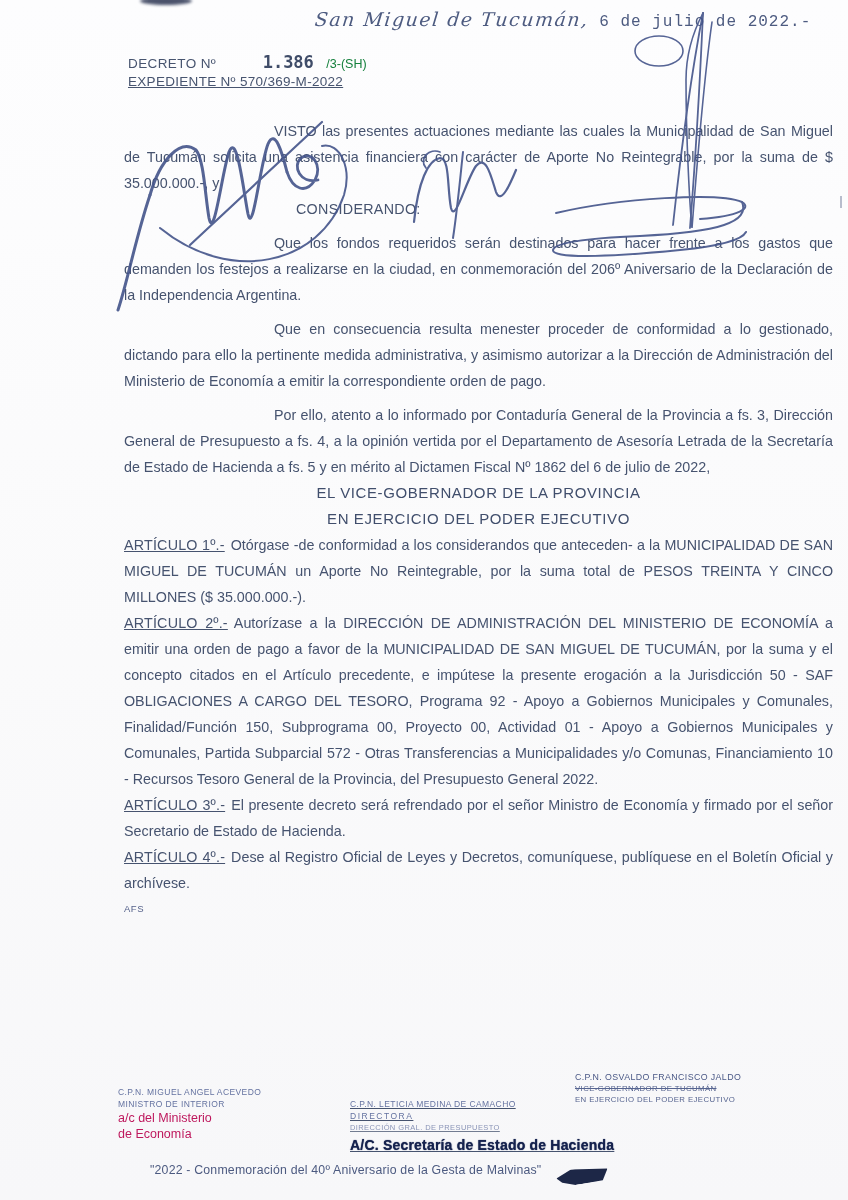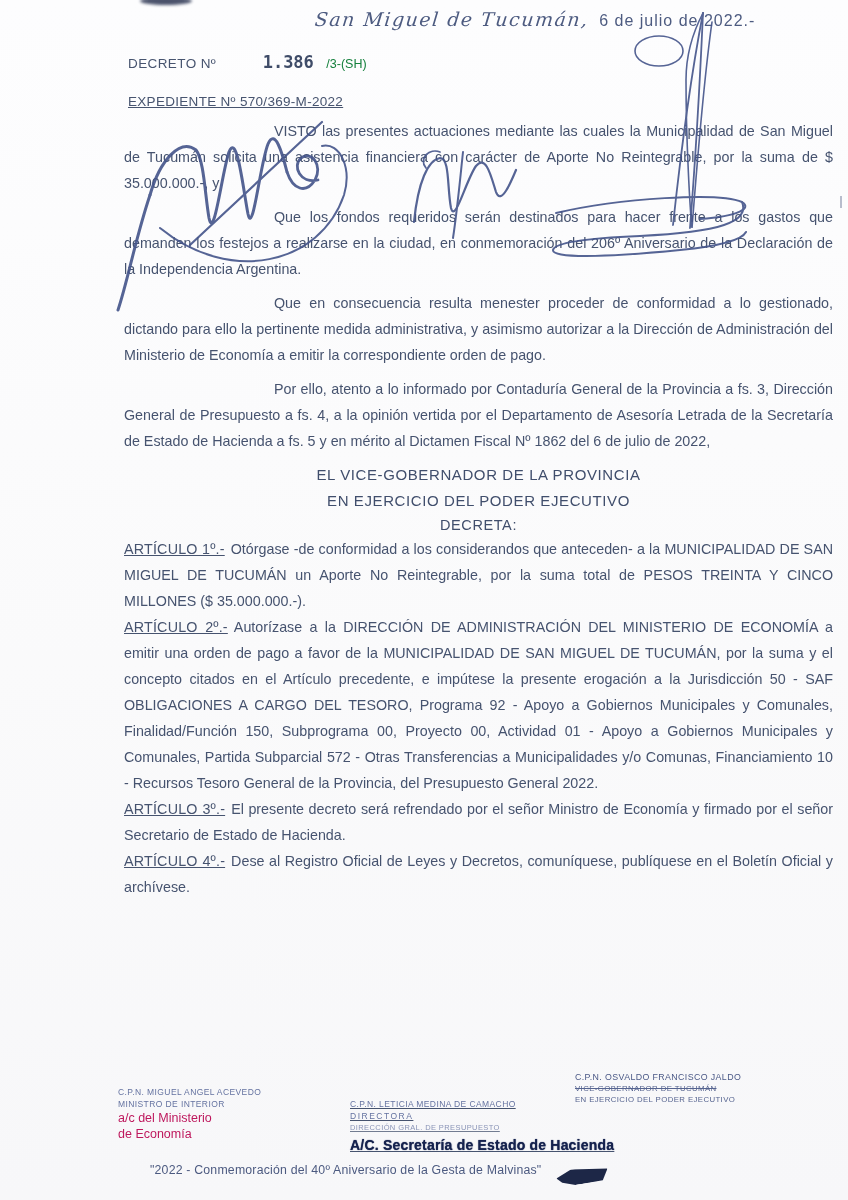--- a/index.html
+++ b/index.html
@@ -29,51 +29,51 @@
   .dateline{
     position:absolute;left:315px;top:8px;white-space:nowrap;
     color:#4d5b80;
   }
   .dateline .place{
     font-family:"DejaVu Serif", serif;
     font-style:italic;font-size:19px;letter-spacing:1.5px;
     transform:skewX(-6deg);display:inline-block;
   }
   .dateline .date{
-    font-family:Liberation Sans, sans-serif;
+    font-family:Liberation Mono, monospace;
     font-size:16px;letter-spacing:1px;margin-left:6px;
   }
   
   .decree-line{position:absolute;left:128px;top:52px;white-space:nowrap;}
   .decree-line .lbl{font-size:13.5px;letter-spacing:.4px;color:#47546f;}
   .decree-line .num{
     font-family:"DejaVu Sans Mono", monospace;
     font-size:17px;font-weight:bold;margin-left:42px;color:#3f4c68;
   }
   .decree-line .sfx{font-size:12.5px;margin-left:8px;color:#15803d;}
   .expediente{
-    position:absolute;left:128px;top:94px;
+    position:absolute;left:128px;top:74px;
     font-size:13.5px;letter-spacing:.3px;
     text-decoration:underline;color:#47546f;
   }
   
   .docbody{
     position:absolute;left:124px;top:118px;width:709px;
     font-size:14.3px;line-height:26px;text-align:justify;
     color:#46536f;
   }
   .docbody p{margin:0;}
   p.indent{text-indent:150px;}
   p.sp{margin-top:8px;}
   .considerando{margin-top:6px;text-indent:172px;letter-spacing:.3px;}
   .center-h{
     text-align:center;letter-spacing:.6px;font-size:15px;
     text-indent:0;color:#404e6c;
   }
-  .center-h.first{margin-top:8px;}
+  .center-h.first{}
   .decreta{line-height:22px;font-size:14.5px;}
   .art-label{
     text-decoration:underline;letter-spacing:.2px;
     margin-right:6px;
   }
   .initials{font-size:9.5px;letter-spacing:.5px;margin-top:4px;color:#55618a;}
   
   .sig-block{position:absolute;text-align:left;}
   .sig-tiny{
     font-size:8.5px;letter-spacing:.4px;color:#6472a0;
@@ -120,32 +120,33 @@
 <div class="decree-line">
   <span class="lbl">DECRETO Nº</span>
   <span class="num">1.386</span>
   <span class="sfx">/3-(SH)</span>
 </div>
 
 <div class="expediente">EXPEDIENTE Nº 570/369-M-2022</div>
 
 <div class="docbody">
   <p class="indent">VISTO las presentes actuaciones mediante las cuales la Municipalidad de San Miguel de Tucumán solicita una asistencia financiera con carácter de Aporte No Reintegrable, por la suma de $ 35.000.000.-, y</p>
+  <p class="considerando">CONSIDERANDO:</p>
   <p class="indent sp">Que los fondos requeridos serán destinados para hacer frente a los gastos que demanden los festejos a realizarse en la ciudad, en conmemoración del 206º Aniversario de la Declaración de la Independencia Argentina.</p>
   <p class="indent sp">Que en consecuencia resulta menester proceder de conformidad a lo gestionado, dictando para ello la pertinente medida administrativa, y asimismo autorizar a la Dirección de Administración del Ministerio de Economía a emitir la correspondiente orden de pago.</p>
   <p class="indent sp">Por ello,  atento a lo informado por Contaduría General de la Provincia a fs. 3, Dirección General de Presupuesto a fs. 4, a la opinión vertida por el Departamento de Asesoría Letrada de la Secretaría de Estado de Hacienda a fs. 5 y en mérito al Dictamen Fiscal Nº 1862 del 6 de julio de 2022,</p>
   <p class="center-h first">EL VICE-GOBERNADOR DE LA PROVINCIA</p>
   <p class="center-h">EN EJERCICIO DEL PODER EJECUTIVO</p>
-  <p class="center-h decreta">DECRETA:</p>
 
   <p><span class="art-label">ARTÍCULO 1º.-</span><span>Otórgase -de conformidad a los considerandos que anteceden- a la MUNICIPALIDAD DE SAN MIGUEL DE TUCUMÁN un Aporte No Reintegrable, por la suma total de PESOS TREINTA Y CINCO MILLONES ($ 35.000.000.-).</span></p>
   <p><span class="art-label">ARTÍCULO 2º.-</span><span>Autorízase a la DIRECCIÓN DE ADMINISTRACIÓN DEL MINISTERIO DE ECONOMÍA a emitir una orden de pago a favor de la MUNICIPALIDAD DE SAN MIGUEL DE TUCUMÁN, por la suma y el concepto citados en el Artículo precedente, e impútese la presente erogación a la Jurisdicción 50 - SAF OBLIGACIONES A CARGO DEL TESORO, Programa 92 - Apoyo a Gobiernos Municipales y Comunales, Finalidad/Función 150, Subprograma 00, Proyecto 00, Actividad 01 - Apoyo a Gobiernos Municipales y Comunales, Partida Subparcial 572 - Otras Transferencias a Municipalidades y/o Comunas, Financiamiento 10 - Recursos Tesoro General de la Provincia, del Presupuesto General 2022.</span></p>
   <p><span class="art-label">ARTÍCULO 3º.-</span><span>El presente decreto será refrendado por el señor Ministro de Economía y firmado por el señor Secretario de Estado de Hacienda.</span></p>
   <p><span class="art-label">ARTÍCULO 4º.-</span><span>Dese al Registro Oficial de Leyes y Decretos, comuníquese, publíquese en el Boletín Oficial y archívese.</span></p>
 
+  <p class="initials">AFS</p>
 </div>
 
 <div class="sig-block sig-left">
   <div class="sig-tiny">C.P.N. MIGUEL ANGEL ACEVEDO</div>
   <div class="sig-tiny">MINISTRO DE INTERIOR</div>
   <div class="sig-bold">a/c del Ministerio</div>
   <div class="sig-bold">de Economía</div>
 </div>
 
 <div class="sig-block sig-center">

